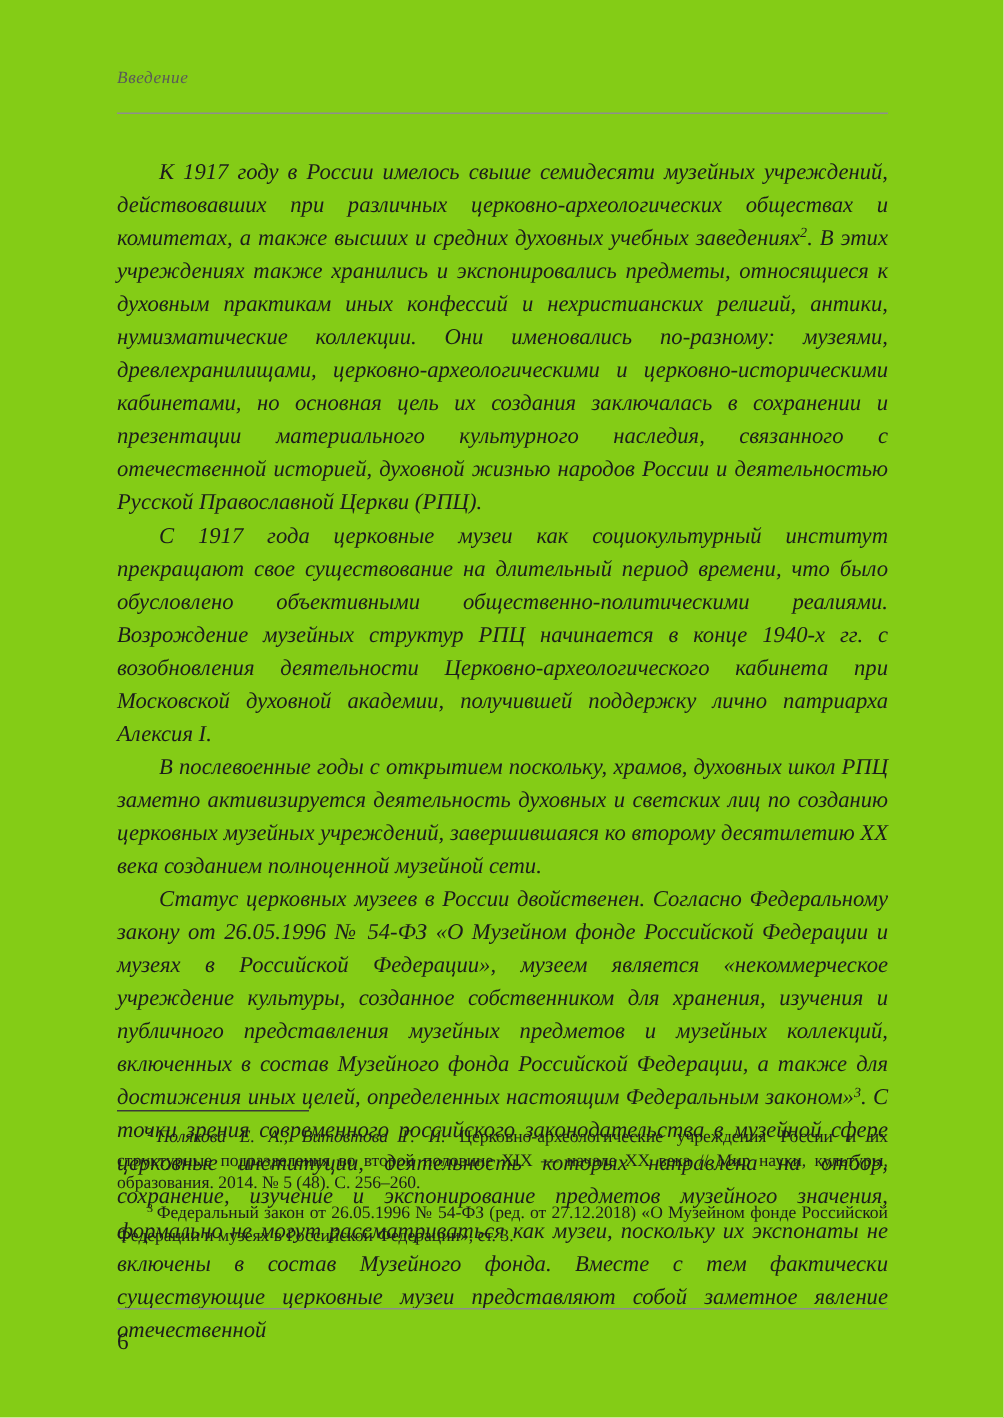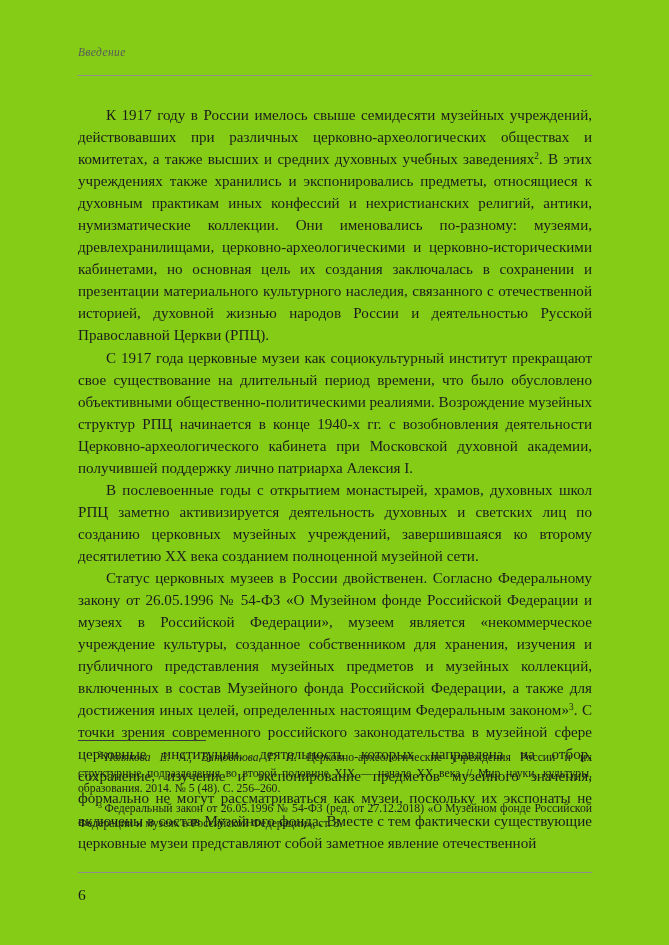--- a/index.html
+++ b/index.html
@@ -46,20 +46,21 @@
     font-size: 15.1px;
     line-height: 22.05px;
     text-align: justify;
     text-justify: inter-word;
     -webkit-hyphens: manual;
     hyphens: manual;
   }
   .body-text p {
     margin: 0;
     text-indent: 28px;
+    font-style: italic;
   }
   sup.fn {
     font-size: 0.62em;
     vertical-align: 0.52em;
     line-height: 0;
   }
 
   
   .rule-foot {
     position: absolute;
@@ -118,21 +119,21 @@
   <div class="running-head">Введение</div>
 
   <div class="rule-top"></div>
 
   <div class="body-text">
 
     <p><span>К 1917 году в России имелось свыше семидесяти музейных учреждений, действовавших при различных церковно-археологических обществах и комитетах, а также высших и средних духовных учебных заведениях</span><sup class="fn">2</sup><span>. В этих учреждениях также хранились и экспонировались предметы, относящиеся к духовным практикам иных конфессий и нехристианских религий, антики, нумизматические коллекции. Они именовались по-разному: музеями, древлехранилищами, церковно-археологическими и церковно-историческими кабинетами, но основная цель их создания заключалась в сохранении и презентации материального культурного наследия, связанного с отечественной историей, духовной жизнью народов России и деятельностью Русской Православной Церкви (РПЦ).</span></p>
 
     <p>С 1917 года церковные музеи как социокультурный институт прекращают свое существование на длительный период времени, что было обусловлено объективными общественно-политическими реалиями. Возрождение музейных структур РПЦ начинается в конце 1940-х гг. с возобновления деятельности Церковно-археологического кабинета при Московской духовной академии, получившей поддержку лично патриарха Алексия I.</p>
 
-    <p>В послевоенные годы с открытием монастырей, храмов, духовных школ РПЦ заметно активизируется деятельность духовных и светских лиц по созданию церковных музейных учреждений, завершившаяся ко второму десятилетию XX века созданием полноценной музейной сети.</p>
+    <p>В послевоенные годы с открытием поскольку, храмов, духовных школ РПЦ заметно активизируется деятельность духовных и светских лиц по созданию церковных музейных учреждений, завершившаяся ко второму десятилетию XX века созданием полноценной музейной сети.</p>
 
     <p><span>Статус церковных музеев в России двойственен. Согласно Федеральному закону от 26.05.1996 № 54-ФЗ «О Музейном фонде Российской Федерации и музеях в Российской Федерации», музеем является «некоммерческое учреждение культуры, созданное собственником для хранения, изучения и публичного представления музейных предметов и музейных коллекций, включенных в состав Музейного фонда Российской Федерации, а также для достижения иных целей, определенных настоящим Федеральным законом»</span><sup class="fn">3</sup><span>. С точки зрения современного российского законодательства в музейной сфере церковные институции, деятельность которых направлена на отбор, сохранение, изучение и экспонирование предметов музейного значения, формально не могут рассматриваться как музеи, поскольку их экспонаты не включены в состав Музейного фонда. Вместе с тем фактически существующие церковные музеи представляют собой заметное явление отечественной</span></p>
 
   </div>
 
   <div class="rule-foot"></div>
 
   <div class="footnotes">
 
     <p><sup class="fnm">2</sup><span class="it">Полякова Е. А., Витовтова Г. И.</span><span> Церковно-археологические учреждения России и их структурные подразделения во второй половине XIX — начале XX века // Мир науки, культуры, образования. 2014. № 5 (48). С. 256–260.</span></p>

